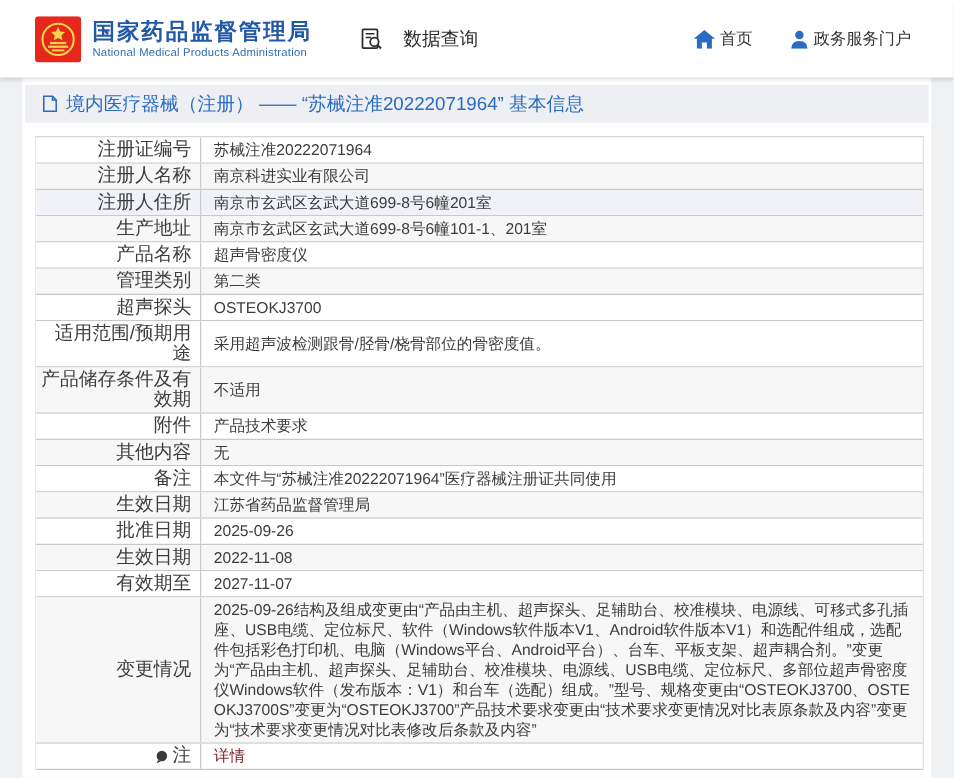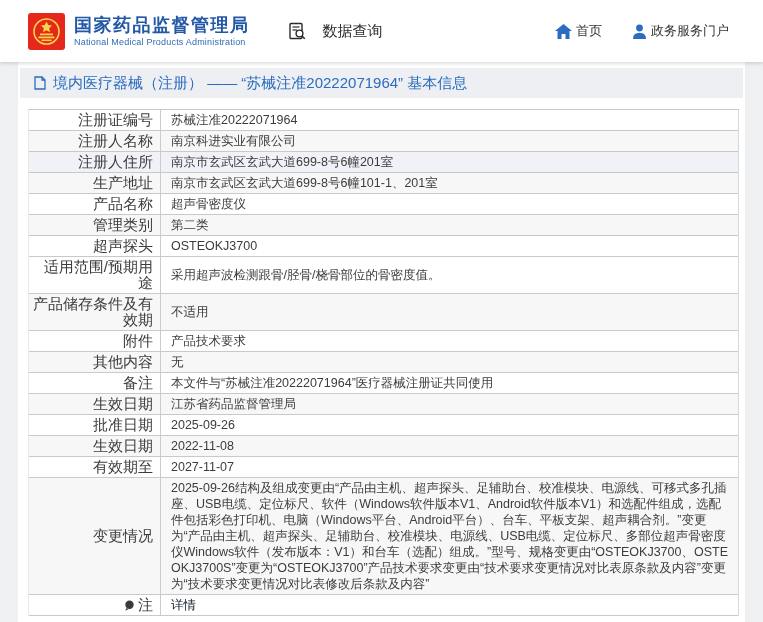--- a/index.html
+++ b/index.html
@@ -75,21 +75,21 @@
     color: #3c3c3c;
   }
   .value {
     flex: 1;
     display: flex; align-items: center;
     padding: 2px 8px 2px 10px;
     line-height: 16px;
     color: #3c3c3c;
     word-break: break-all;
   }
-  .link { color: #0f172a; cursor: pointer; }
+  .link { color: #7f1d1d; cursor: pointer; }
   .bulb { width: 11px; height: 11px; flex: none; }
 </style>
 </head>
 <body>
 
 <div class="header">
   <div class="logo-block">
     <svg class="emblem" viewBox="0 0 37 37">
       <rect x="0" y="0" width="37" height="37" rx="3" fill="#e5271c"></rect>
       <circle cx="18.5" cy="18.5" r="12.5" fill="none" stroke="#f8d548" stroke-width="1.6"></circle>

